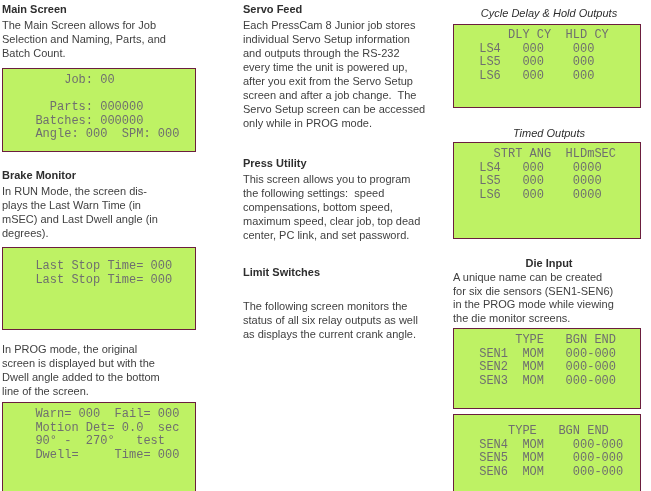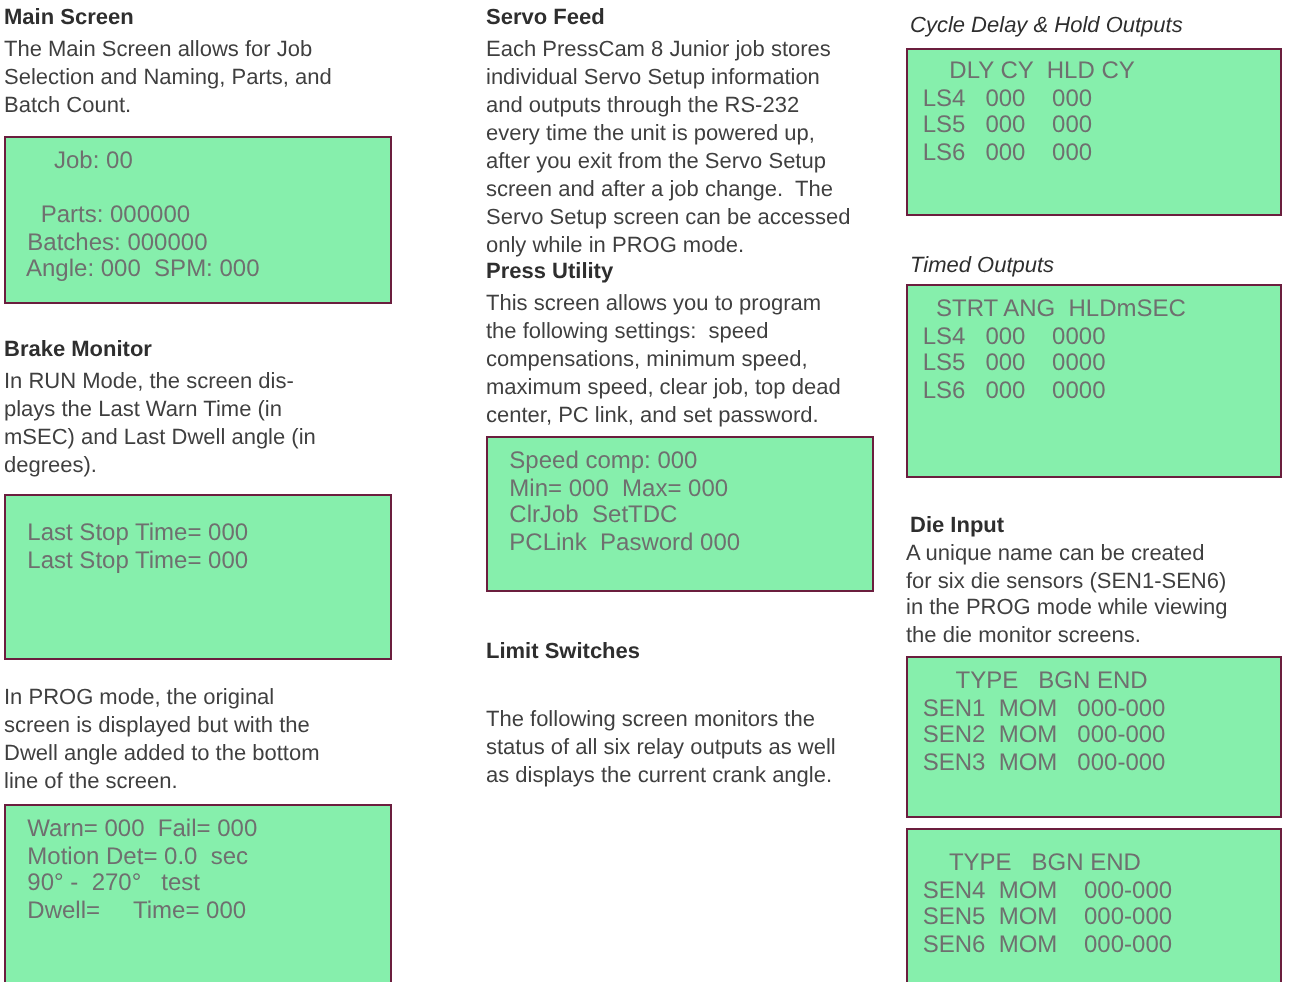--- a/index.html
+++ b/index.html
@@ -14,32 +14,32 @@
   }
   .col { position:absolute; top:0; }
   .col1 { left:2px;   width:200px; }
   .col2 { left:243px; width:200px; }
   .col3 { left:453px; width:190px; }
   h3 {
     font-size:11px; line-height:13px; font-weight:bold;
     color:var(--heading-text, #2e2e2e);
   }
   h3.italic { font-style:italic; font-weight:normal; }
-  .col3 h3 { margin-left:2px; }
+  .col3 h3 { margin-left:2px;text-align:center; }
   p {
     font-size:11px; line-height:14px;
     white-space:pre; color:var(--body-text, #3f3f3f);
   }
   .col3 p { line-height:13.5px; }
   pre.screen {
     display:block; width:194px;
     border:1.5px solid var(--box-border, #6b1e3e);
-    background:#86efac;
-    padding:5px 4px;
-    font-family:Liberation Sans, sans-serif;
+    background:#bef264;
+    padding:5px 18px;
+    font-family:Liberation Mono, monospace;
     font-size:12px; line-height:13.5px;
     color:var(--screen-text, #6f6f6f);
     white-space:pre; overflow:hidden;
   }
   .col3 pre.screen { width:188px; }
 </style>
 </head>
 <body>
 
 <div class="page">
@@ -77,30 +77,26 @@
     <h3 style="margin-top:3px">Servo Feed</h3>
     <p style="margin-top:2px">Each PressCam 8 Junior job stores
 individual Servo Setup information
 and outputs through the RS-232
 every time the unit is powered up,
 after you exit from the Servo Setup
 screen and after a job change.  The
 Servo Setup screen can be accessed
 only while in PROG mode.</p>
 
-    <h3 style="">Press Utility</h3>
+    <h3 style="margin-top:27px">Press Utility</h3>
     <p style="margin-top:2px">This screen allows you to program
 the following settings:  speed
-compensations, minimum speed,
+compensations, bottom speed,
 maximum speed, clear job, top dead
 center, PC link, and set password.</p>
-    <pre class="screen" style="margin-top:3px;height:78px">  Speed comp: 000
-  Min= 000  Max= 000
-  ClrJob  SetTDC
-  PCLink  Pasword 000</pre>
 
     <h3 style="margin-top:24px">Limit Switches</h3>
     <p style="margin-top:20px">The following screen monitors the
 status of all six relay outputs as well
 as displays the current crank angle.</p>
   </div>
 
   <div class="col col3">
     <h3 class="italic" style="margin-top:7px">Cycle Delay &amp; Hold Outputs</h3>
     <pre class="screen" style="margin-top:4px;height:84px;padding-top:4px">     DLY CY  HLD CY

